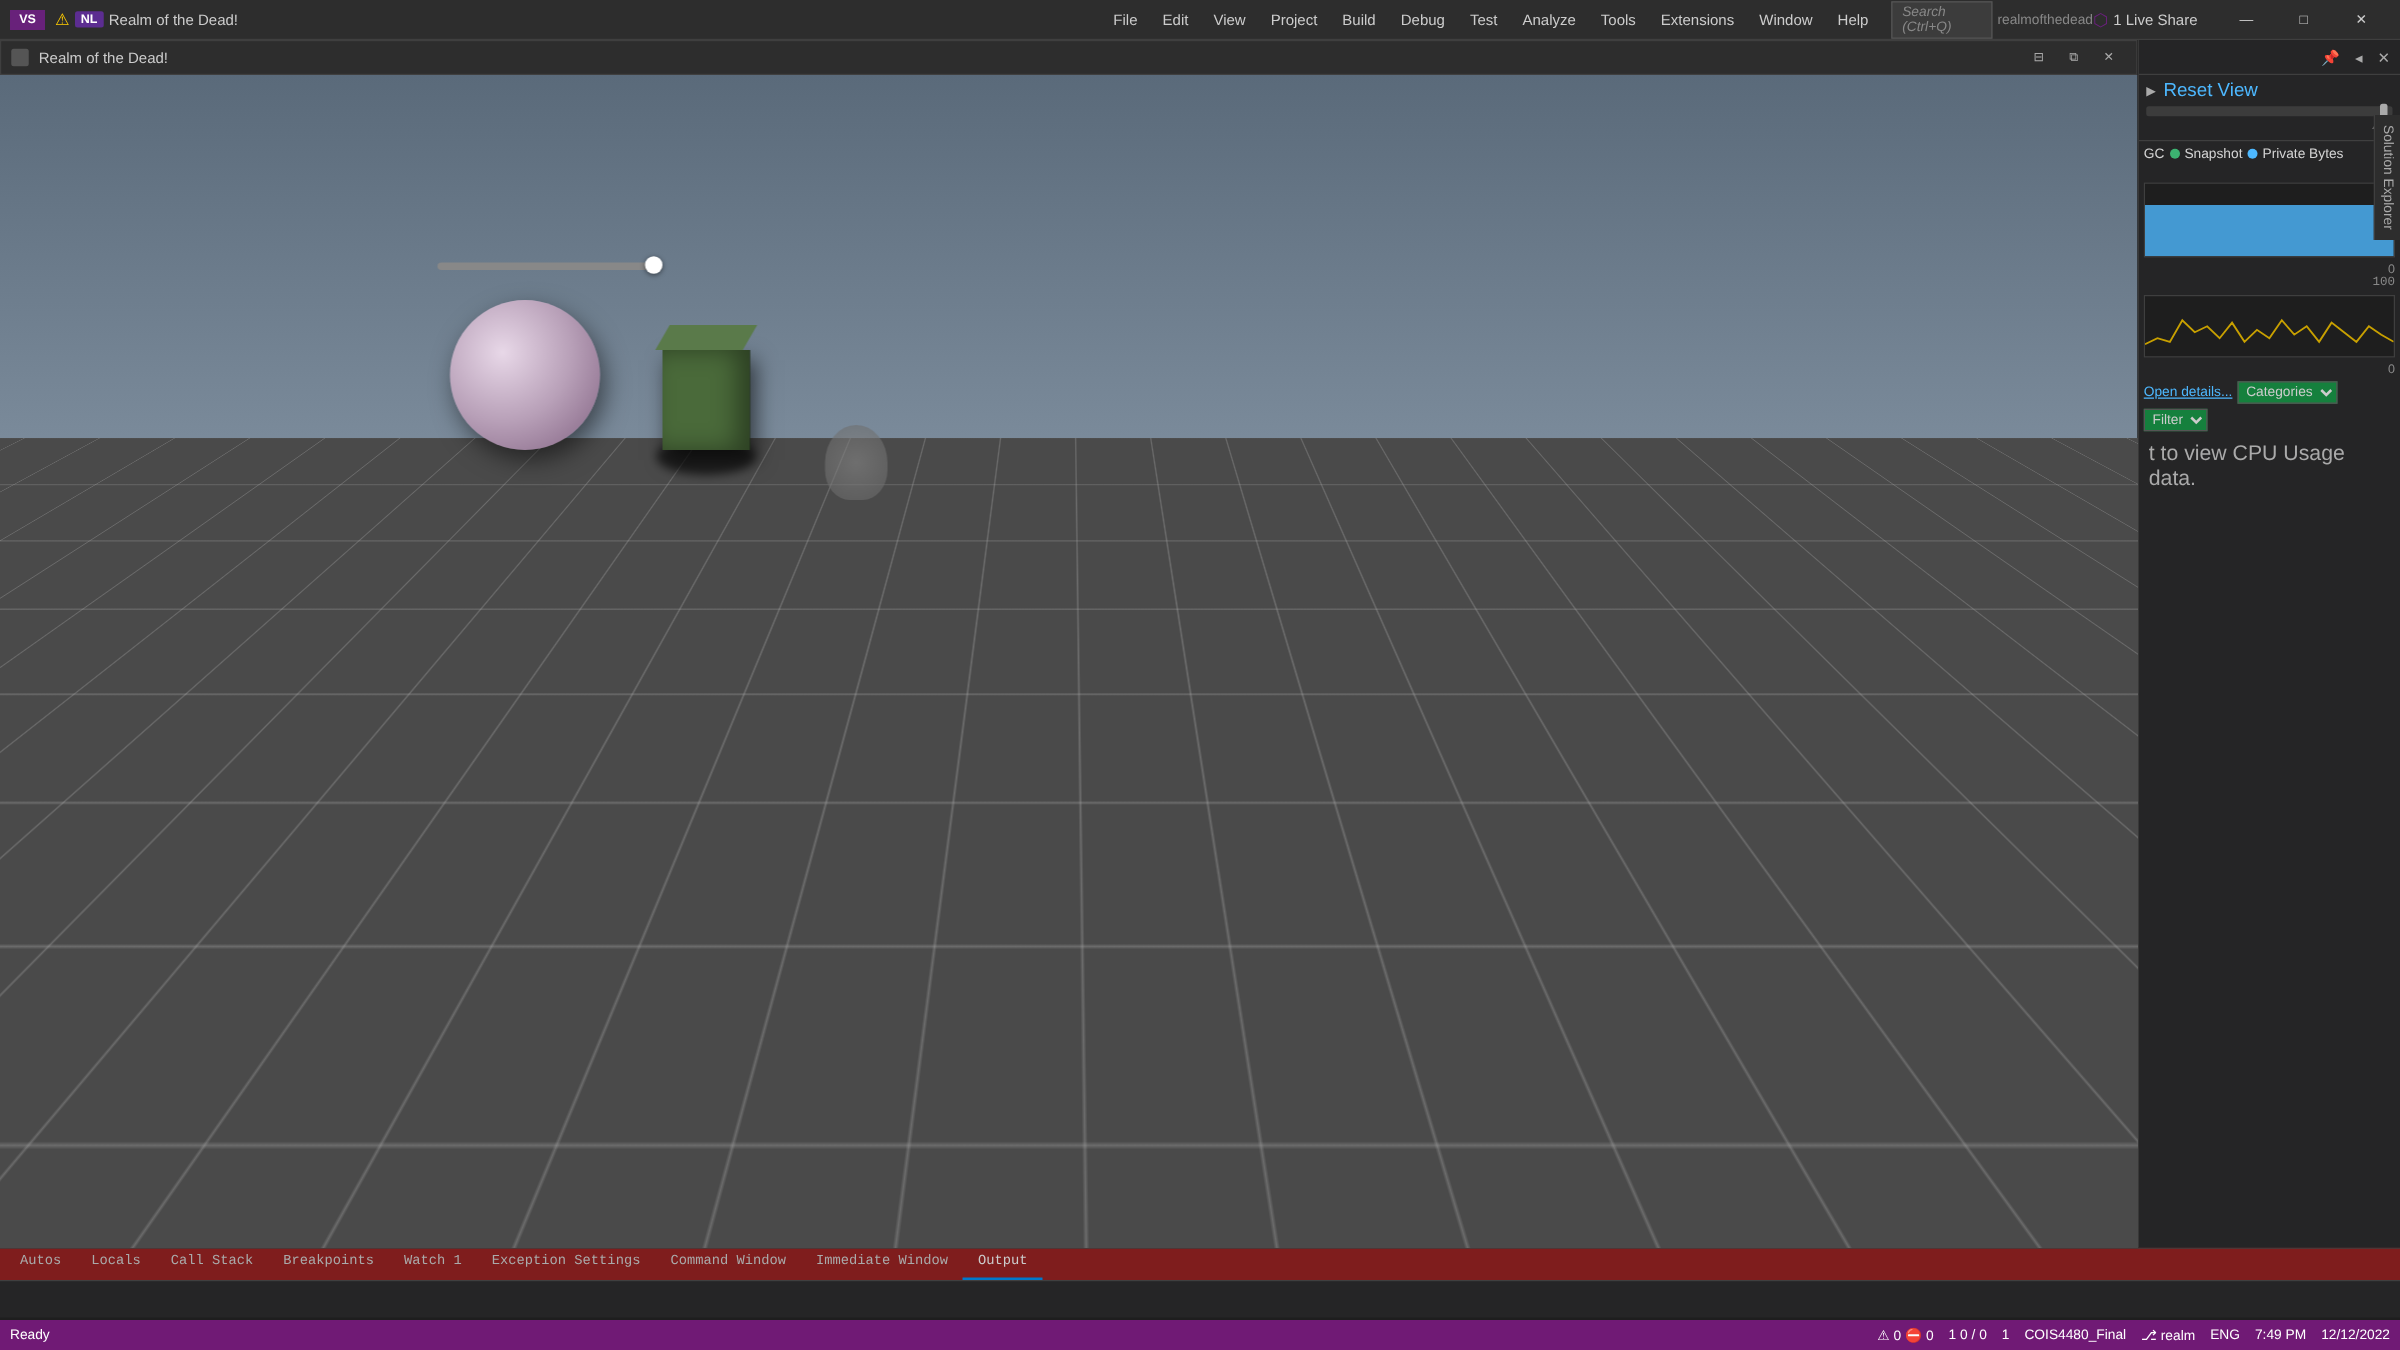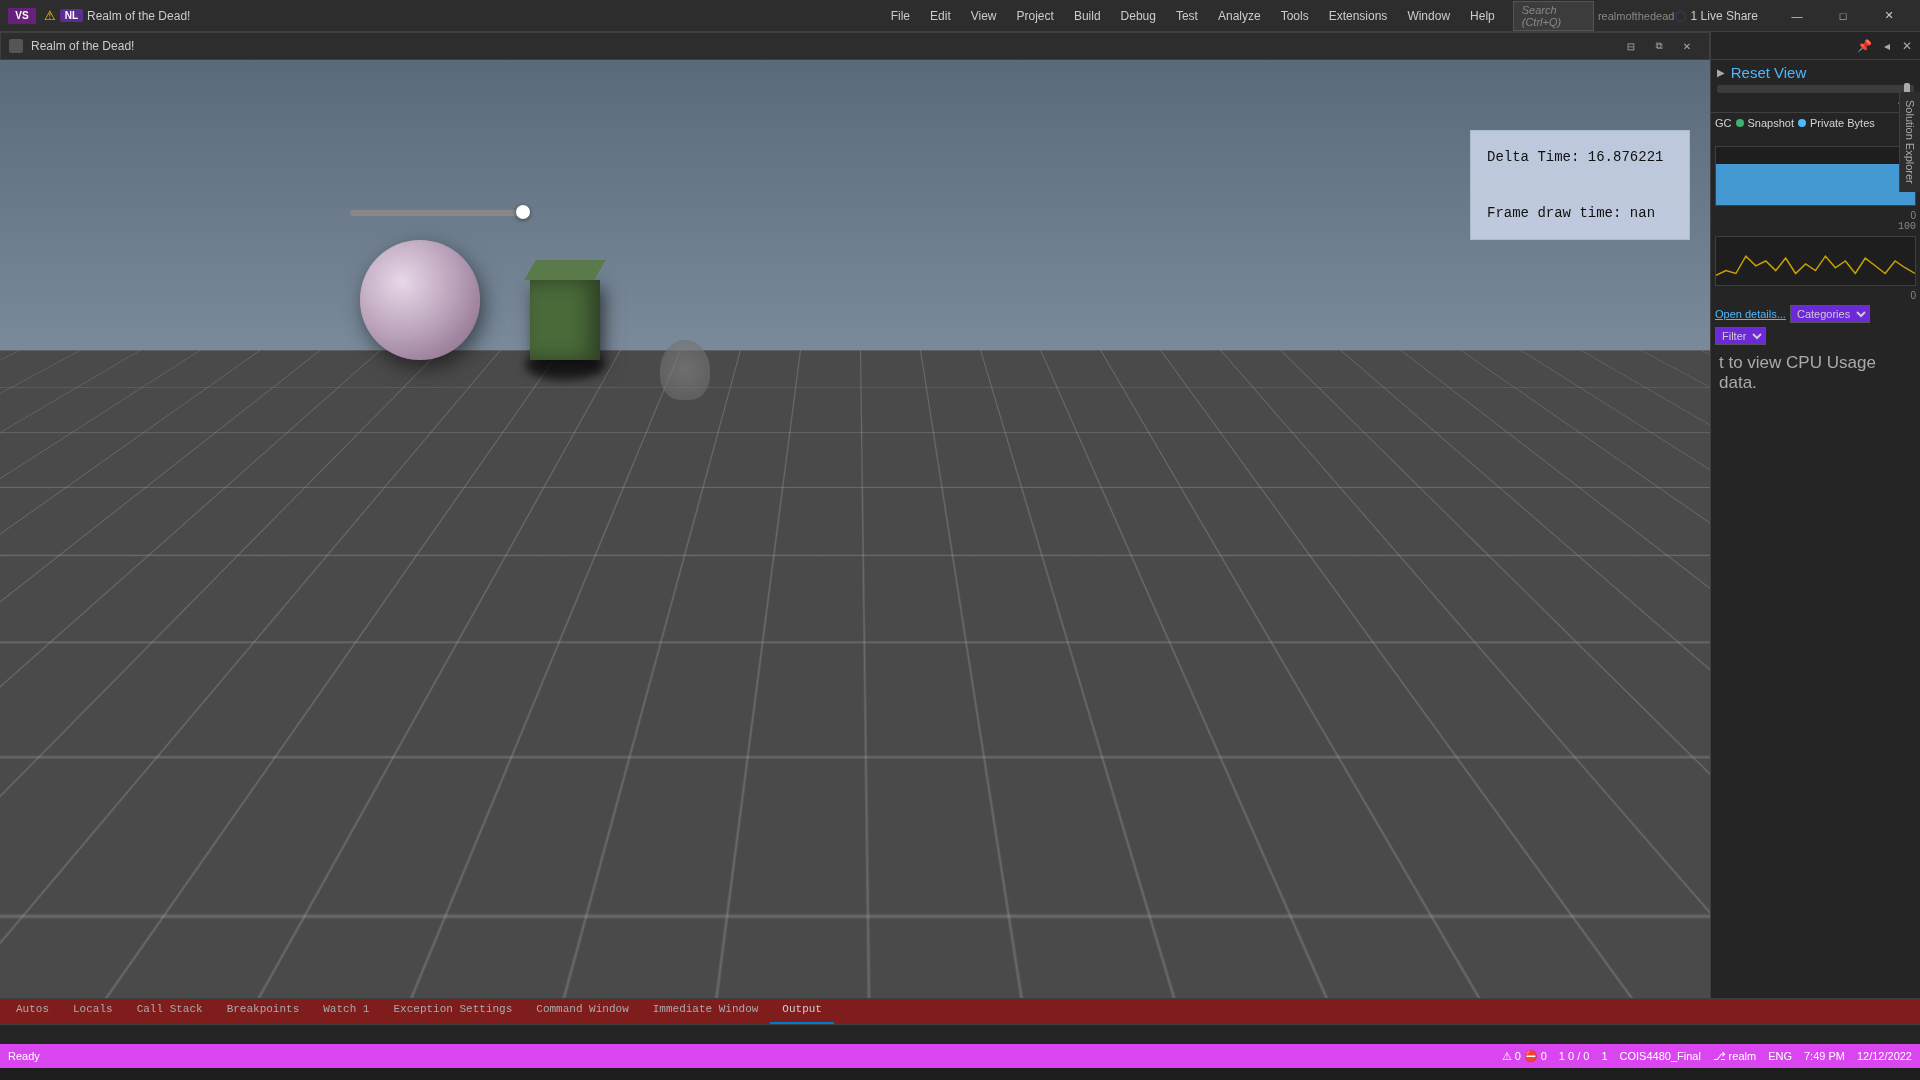--- a/index.html
+++ b/index.html
@@ -315,21 +315,21 @@
     }
 
     .diag-actions {
       display: flex; gap: 4px; align-items: center; flex-wrap: wrap;
       padding: 4px 0;
     }
     .diag-actions a {
       font-size: 11px; color: #4db8ff; cursor: pointer; text-decoration: underline;
     }
     .diag-actions select {
-      font-size: 11px; background: #6d28d9; border: 1px solid #555; color: #ccc;
+      font-size: 11px; background: #15803d; border: 1px solid #555; color: #ccc;
       padding: 1px 2px;
     }
 
     .diag-message {
       font-size: 17px; color: #aaa; padding: 4px;
     }
 
     
     #bottom-tabs {
       height: 26px;
@@ -361,28 +361,28 @@
       display: flex;
       align-items: center;
       padding: 0 8px;
       font-size: 11px;
       color: #aaa;
     }
 
     
     #status-bar {
       height: 24px;
-      background: #d946ef;
+      background: #701a75;
       display: flex;
       align-items: center;
       padding: 0 8px;
       font-size: 11px;
       color: white;
       position: absolute;
-      bottom: 12px;
+      bottom: 0;
       left: 0;
       right: 0;
     }
     #status-bar .status-left { display: flex; gap: 12px; align-items: center; }
     #status-bar .status-right {
       margin-left: auto;
       display: flex; gap: 12px; align-items: center;
     }
     #status-bar .status-item { cursor: pointer; white-space: nowrap; }
 
@@ -486,25 +486,20 @@
       </div>
 
       <div id="sphere"></div>
 
       <div id="box-shadow"></div>
 
       <div id="box"></div>
 
       <div id="small-object"></div>
 
-      <div id="hud-overlay">
-        <div>Delta Time: 16.876221</div>
-        <br>
-        <div>Frame draw time: nan</div>
-      </div>
     </div>
 
   </div>
 
   <div id="right-panel">
 
     <div id="right-panel-header">
       <span>📌</span>
       <span>◂</span>
       <span>✕</span>

